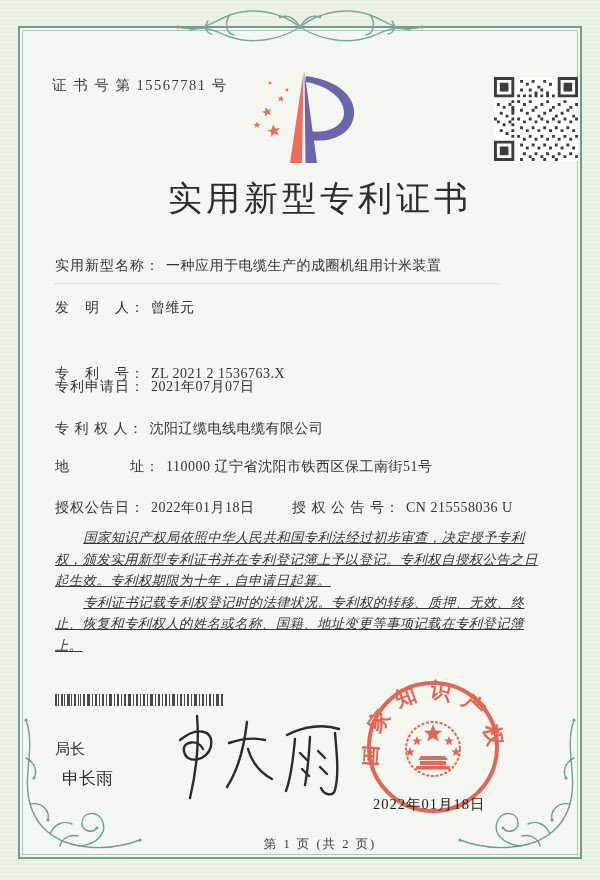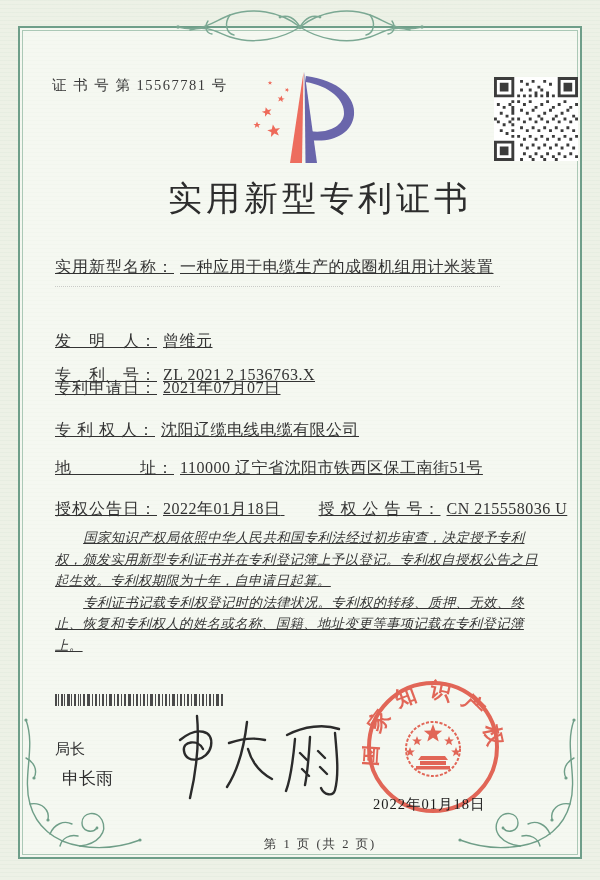--- a/index.html
+++ b/index.html
@@ -15,21 +15,21 @@
   .frame-outer{
     position:absolute; left:18px; top:26px; width:560px; height:829px;
     border:2px solid #6e9e89; background:rgba(252,253,249,0.55);
   }
   .frame-inner{
     position:absolute; inset:2px; border:1px solid #abc8b6;
   }
   .abs{position:absolute;}
   .cert-no{left:52px; top:76px; font-size:14.5px; letter-spacing:1.5px; color:#3a3a3a;}
   .title{left:0; right:0; top:176px; text-align:center; font-size:34px; letter-spacing:4px; color:#2d2d2d;}
-  .row{left:55px; width:500px; font-size:16px; color:#333; white-space:nowrap;text-decoration:underline;}
+  .row{left:55px; width:500px; font-size:14px; color:#333; white-space:nowrap;}
   .row .lbl{letter-spacing:1px;}
   .row .val{margin-left:6px; letter-spacing:0.5px;}
   .row-underline::after{
     content:""; position:absolute; left:0; right:55px; bottom:-9px;
     border-top:1px dotted rgba(120,120,120,0.35);
   }
   .body-text{
     left:55px; top:527px; width:496px; font-size:13.4px; line-height:21.6px;
     color:#353535; font-style:italic;text-decoration:underline;
   }
@@ -151,21 +151,21 @@
                M10,26h1v1h-1z M12,27h1v1h-1z M14,26h1v1h-1z M16,27h1v1h-1z M18,26h1v1h-1z M20,27h1v1h-1z M22,26h1v1h-1z M24,27h1v1h-1z M26,26h1v1h-1z M28,27h1v1h-1z
                M9,28h1v1h-1z M13,28h1v1h-1z M17,28h1v1h-1z M21,28h1v1h-1z"></path>
     </g>
   </svg>
 
   <div class="abs title">实用新型专利证书</div>
 
   <div class="abs row row-underline" style="top:257px;">
     <span class="lbl">实用新型名称：</span><span class="val">一种应用于电缆生产的成圈机组用计米装置</span>
   </div>
-  <div class="abs row" style="top:299px;margin-top:32px;">
+  <div class="abs row" style="top:299px;">
     <span class="lbl">发　明　人：</span><span class="val">曾维元</span>
   </div>
   <div class="abs row" style="top:341px;margin-top:24px;">
     <span class="lbl">专　利　号：</span><span class="val">ZL 2021 2 1536763.X</span>
   </div>
   <div class="abs row" style="top:378px;">
     <span class="lbl">专利申请日：</span><span class="val">2021年07月07日</span>
   </div>
   <div class="abs row" style="top:420px;">
     <span class="lbl">专 利 权 人：</span><span class="val">沈阳辽缆电线电缆有限公司</span>

